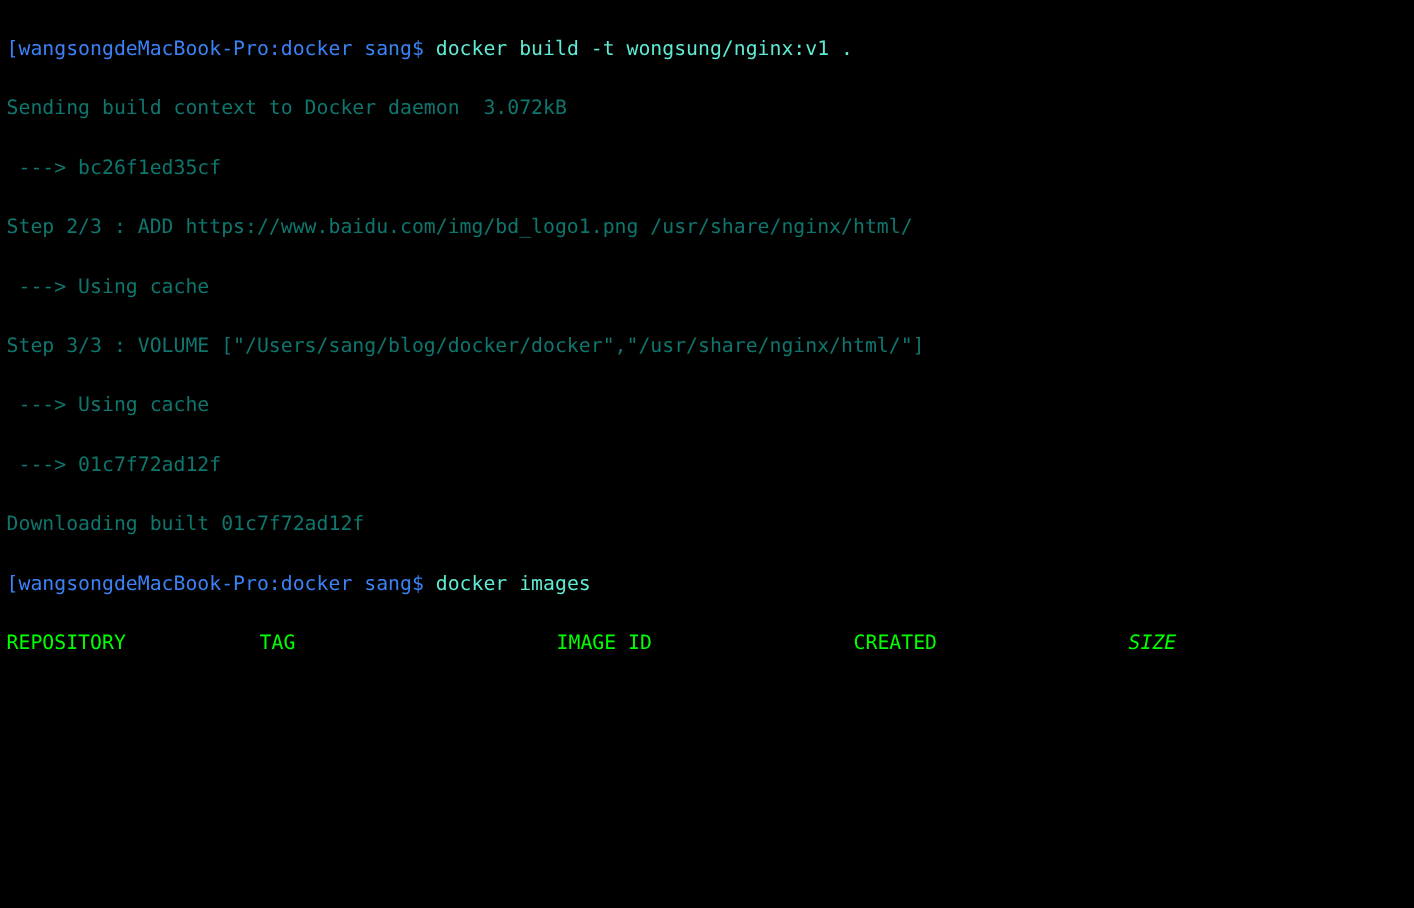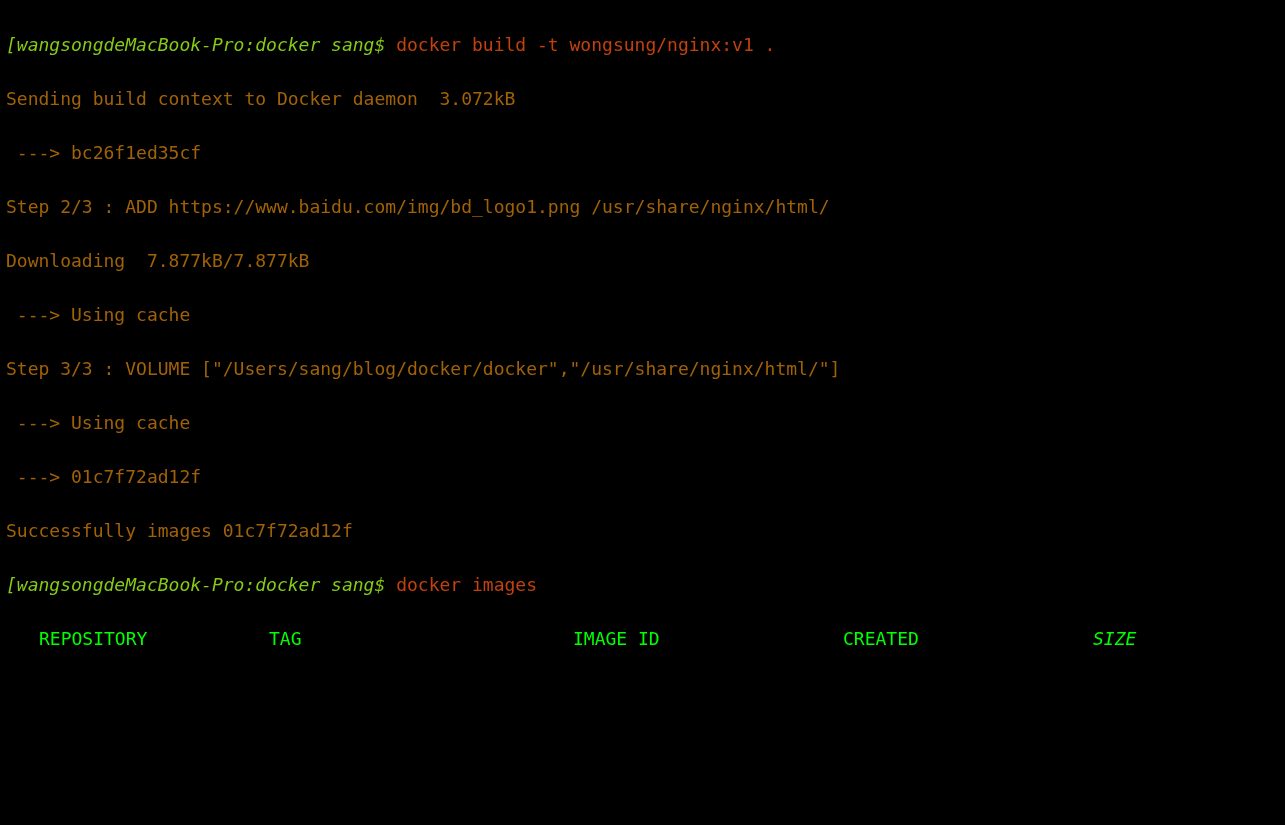--- a/index.html
+++ b/index.html
@@ -11,44 +11,43 @@
     line-height: 1.5;
     color: #00ff00;
     width: 1285px;
     height: 825px;
     overflow: hidden;
   }
   .terminal {
     padding: 4px 2px 4px 6px;
     white-space: pre;
   }
-  .prompt { color: #84cc16; font-style: italic; }
-  .cmd { color: #c2410c; }
-  .out { color: #a16207; }
+  .prompt { color: #3b82f6; }
+  .cmd { color: #5eead4; }
+  .out { color: #0f766e; }
   .row span { display: inline-block; }
-  .col-repo { width: 230px; margin-left: 33px; }
+  .col-repo { width: 230px; }
   .col-tag  { width: 270px; }
-  .col-id   { width: 270px; margin-left: 34px; }
+  .col-id   { width: 270px; }
   .col-created { width: 250px; }
   .col-size { width: auto; font-style: italic; }
 </style>
 </head>
 <body>
 
 <div class="terminal">
 <div><span class="prompt">[wangsongdeMacBook-Pro:docker sang$ </span><span class="cmd">docker build -t wongsung/nginx:v1 .</span></div>
 <div class="out">Sending build context to Docker daemon  3.072kB</div>
 <div class="out"> ---&gt; bc26f1ed35cf</div>
 <div class="out">Step 2/3 : ADD https://www.baidu.com/img/bd_logo1.png /usr/share/nginx/html/</div>
-<div class="out">Downloading  7.877kB/7.877kB</div>
 <div class="out"> ---&gt; Using cache</div>
 <div class="out">Step 3/3 : VOLUME ["/Users/sang/blog/docker/docker","/usr/share/nginx/html/"]</div>
 <div class="out"> ---&gt; Using cache</div>
 <div class="out"> ---&gt; 01c7f72ad12f</div>
-<div class="out">Successfully images 01c7f72ad12f</div>
+<div class="out">Downloading built 01c7f72ad12f</div>
 <div><span class="prompt">[wangsongdeMacBook-Pro:docker sang$ </span><span class="cmd">docker images</span></div>
 <div class="row"><span class="col-repo">REPOSITORY</span><span class="col-tag">TAG</span><span class="col-id">IMAGE ID</span><span class="col-created">CREATED</span><span class="col-size">SIZE</span></div>
 
 
 
 
 
 
 
 

